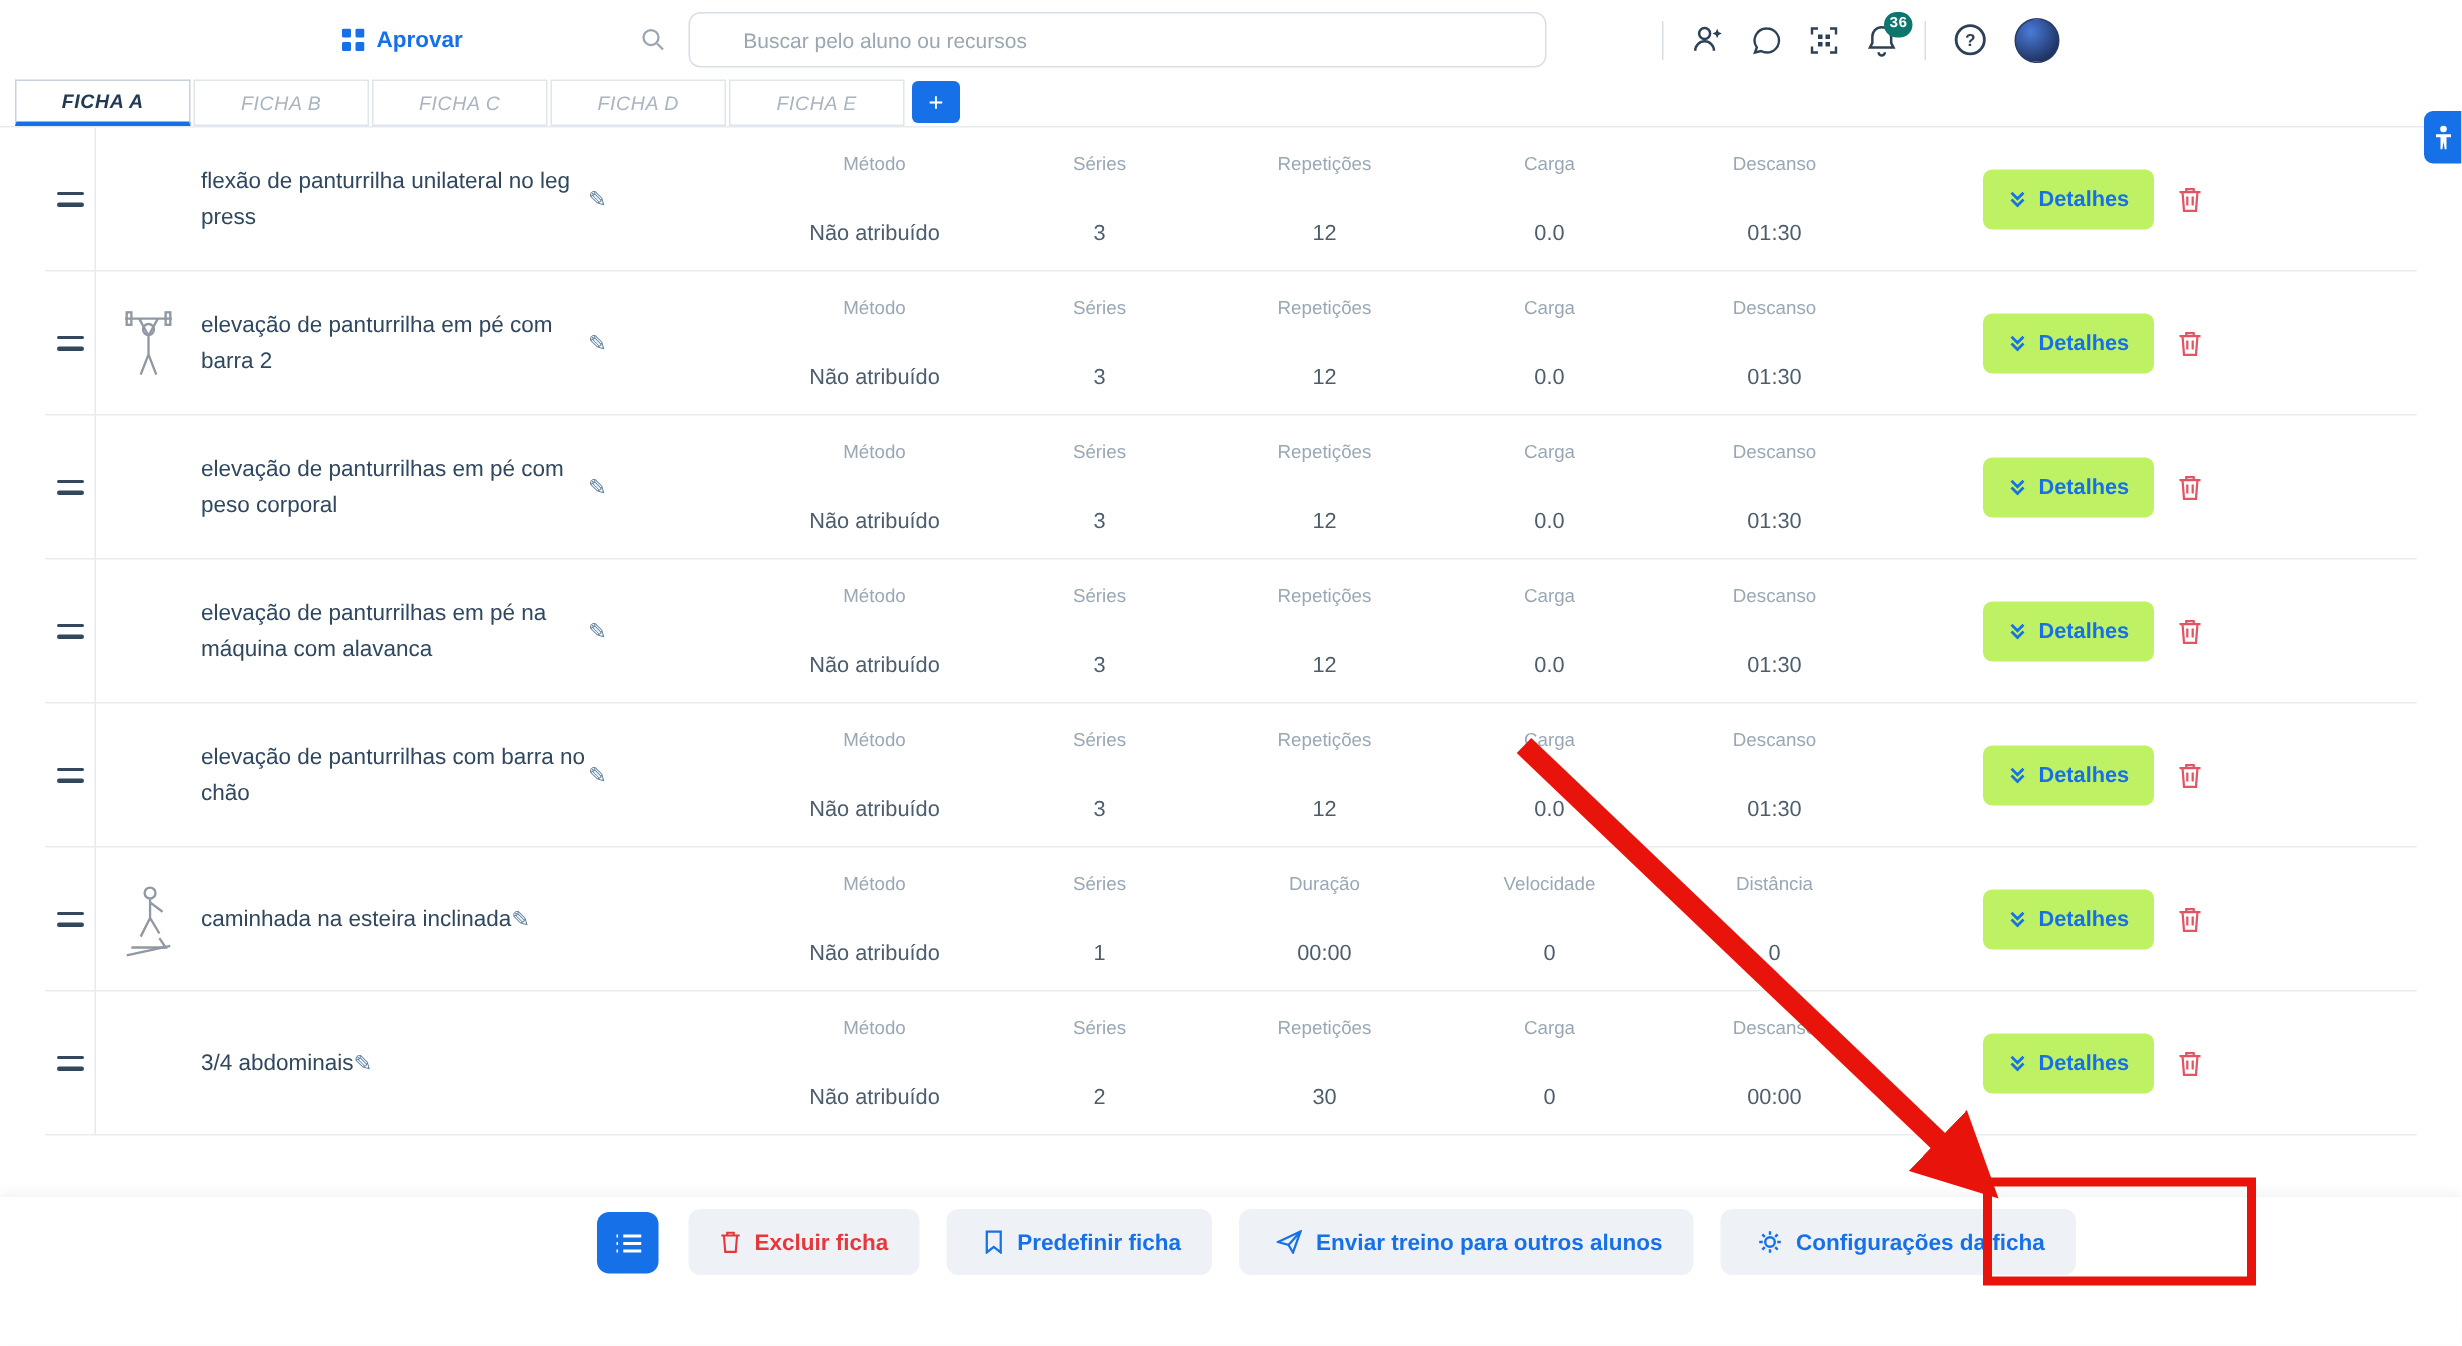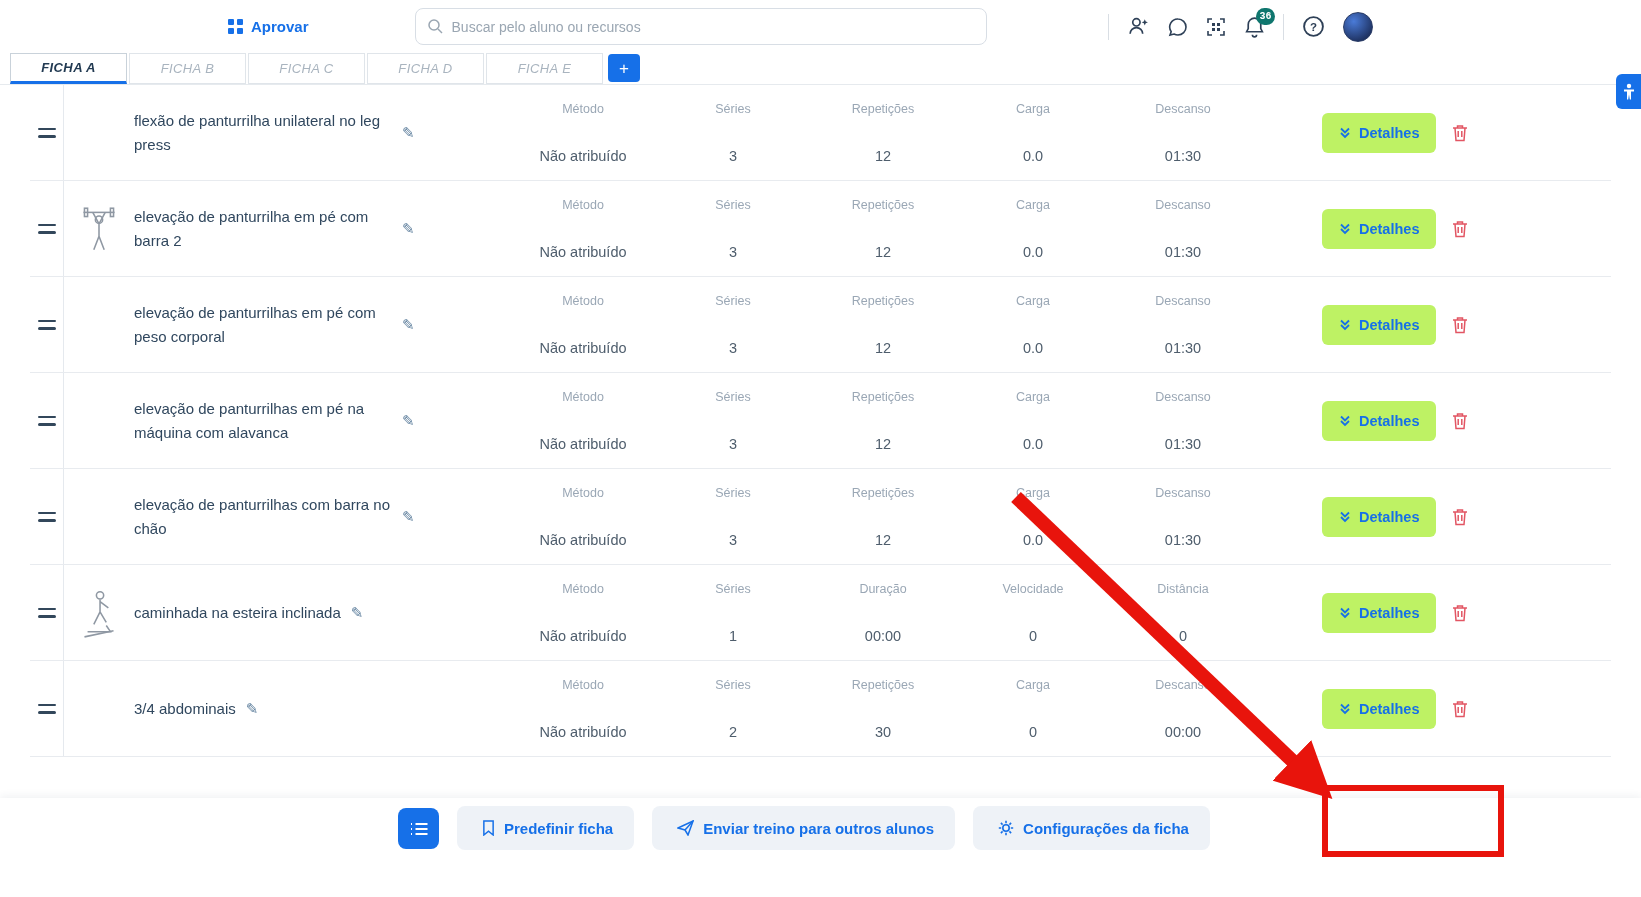--- a/index.html
+++ b/index.html
@@ -3,21 +3,21 @@
 <meta charset="utf-8">
 <style>
   * { margin:0; padding:0; box-sizing:border-box; }
   html,body { width:1641px; height:897px; background:#fff; font-family:"Liberation Sans", sans-serif; overflow:hidden; position:relative; }
 
   
   .header { height:53px; display:flex; align-items:center; background:#fff; }
   .explore { margin-left:228px; display:flex; align-items:center; gap:8px; color:#1670e8; font-weight:bold; font-size:15px; cursor:pointer; }
   .searchwrap { margin-left:106px; position:relative; width:572px; }
   .searchwrap svg { position:absolute; left:12px; top:10px; }
-  .search { width:100%; height:37px; border:1px solid #d8dee5; border-radius:8px; padding:0 12px 0 36px; font-size:14px; color:#8b5cf6; outline:none; font-family:"Liberation Sans",sans-serif; }
+  .search { width:100%; height:37px; border:1px solid #d8dee5; border-radius:8px; padding:0 12px 0 36px; font-size:14px; color:#8b5cf6; outline:none; font-family:"Liberation Sans",sans-serif;margin-left:44px; }
   .search::placeholder { color:#9aa6b2; }
   .hicons { margin-left:auto; margin-right:268px; display:flex; align-items:center; gap:18px; }
   .hic { position:relative; display:flex; align-items:center; cursor:pointer; }
   .vdiv { width:1px; height:26px; background:#d9dee4; }
   .badge { position:absolute; top:-7px; right:-10px; background:#0f766e; color:#fff; font-size:10px; font-weight:bold; min-width:19px; height:17px; border-radius:9px; display:flex; align-items:center; justify-content:center; padding:0 3px;font-family:Liberation Mono, monospace; }
   .avatar { width:30px; height:30px; border-radius:50%; background:radial-gradient(circle at 35% 30%, #4a7bd8 0%, #22386b 70%, #121d3a 100%); border:1px solid #2a3c66; }
 
   
   .tabbar { display:flex; align-items:flex-end; padding-left:10px; border-bottom:1px solid #e6eaee; position:relative; }
   .tab { width:117px; height:31px; border:1px solid #e0e5ea; background:#fff; display:flex; align-items:center; justify-content:center; font-size:13px; letter-spacing:.4px; color:#a9b4bf; cursor:pointer; margin-right:2px;font-style:italic; }
@@ -25,21 +25,21 @@
   .addtab { width:32px; height:28px; margin:0 0 2px 3px; background:#1670e8; color:#fff; border:none; border-radius:4px; font-size:17px; line-height:1; cursor:pointer; }
   .sidewidget { position:absolute; right:0; top:74px; width:25px; height:35px; background:#1670e8; border-radius:6px 0 0 6px; display:flex; align-items:center; justify-content:center; z-index:5; cursor:pointer; }
 
   
   .rows { }
   .row { height:96px; display:flex; align-items:stretch; border-bottom:1px solid #e8ebef; margin:0 30px 0 30px; }
   .drag { width:33px; display:flex; flex-direction:column; align-items:center; justify-content:center; gap:5px; cursor:grab; }
   .drag i { display:block; width:18px; height:2.5px; background:#32475b; border-radius:2px; }
   .rb { flex:1; border-left:1px solid #e5e9ee; display:flex; align-items:center; padding-right:80px; }
   .thumb { width:70px; display:flex; align-items:center; justify-content:center; }
-  .nm { width:318px; display:flex; align-items:center; gap:10px; }
+  .nm { width:318px; display:flex; align-items:center; }
   .name { font-size:15px; color:#30475e; line-height:1.55; max-width:258px; }
   .pencil { color:#5d7e9c; font-size:15px; cursor:pointer; }
   .flds { display:flex; margin-left:56px; }
   .fld { width:150px; display:flex; flex-direction:column; align-items:center; gap:32px; }
   .fl { font-size:12.5px; color:#9aa7b5; }
   .fv { font-size:14.5px; color:#4e5d6c; }
   .det { margin-left:64px; height:40px; padding:0 17px; background:#bef264; border:none; border-radius:6px; color:#1670e8; font-weight:bold; font-size:14.5px; display:flex; align-items:center; gap:8px; cursor:pointer; font-family:"Liberation Sans",sans-serif; }
   .trashbtn { margin-left:16px; background:none; border:none; cursor:pointer; display:flex; align-items:center; }
 
   
@@ -480,20 +480,26 @@
 
 </div>
 
 <div class="footer">
   <button class="listbtn">
     <svg width="18" height="14" viewBox="0 0 18 14" stroke="#fff" stroke-width="2" fill="none">
         <path d="M5.5 2h12M5.5 7h12M5.5 12h12"></path>
         <path d="M1 2h1M1 7h1M1 12h1"></path>
       </svg>
   </button>
+  <button class="fbtn red gap20">
+    <svg width="14" height="16" viewBox="0 0 16 18" fill="none" stroke="#e5383b" stroke-width="1.6">
+        <path d="M1 4h14M5.5 4V2h5v2M3 4l1 12.5h8L13 4"></path>
+      </svg>
+    <span>Excluir ficha</span>
+  </button>
   <button class="fbtn gap18">
     <svg width="13" height="16" viewBox="0 0 14 17" fill="none" stroke="#1670e8" stroke-width="1.6">
         <path d="M2 1h10v15l-5-4-5 4z"></path>
       </svg>
     <span>Predefinir ficha</span>
   </button>
   <button class="fbtn gap18">
     <svg width="17" height="16" viewBox="0 0 17 16" fill="none" stroke="#1670e8" stroke-width="1.5">
         <path d="M1 8l15-7-5 14-3-5z"></path>
         <path d="M8 10l8-9"></path>

